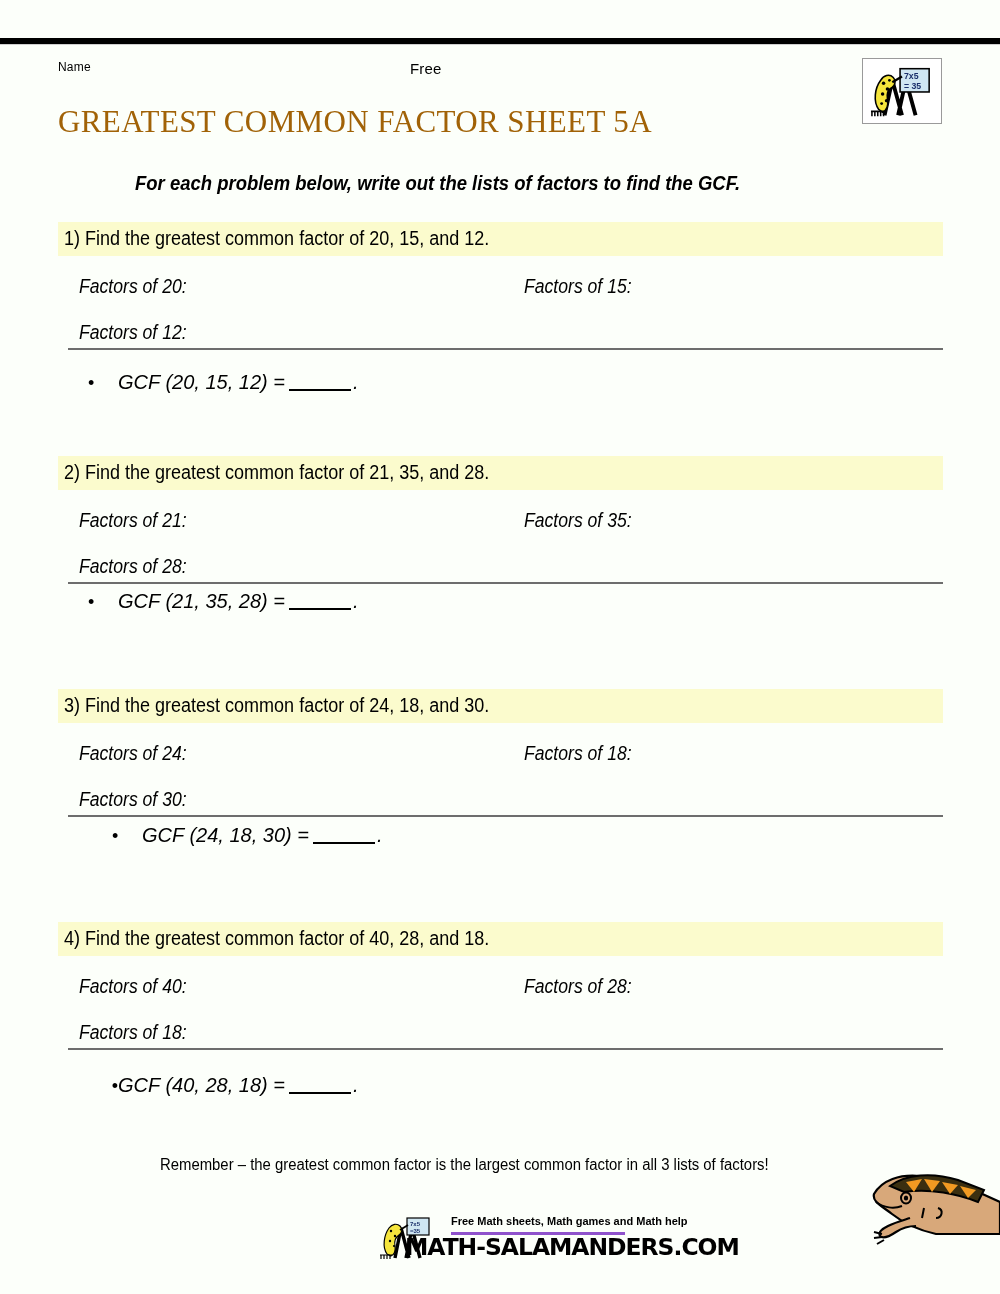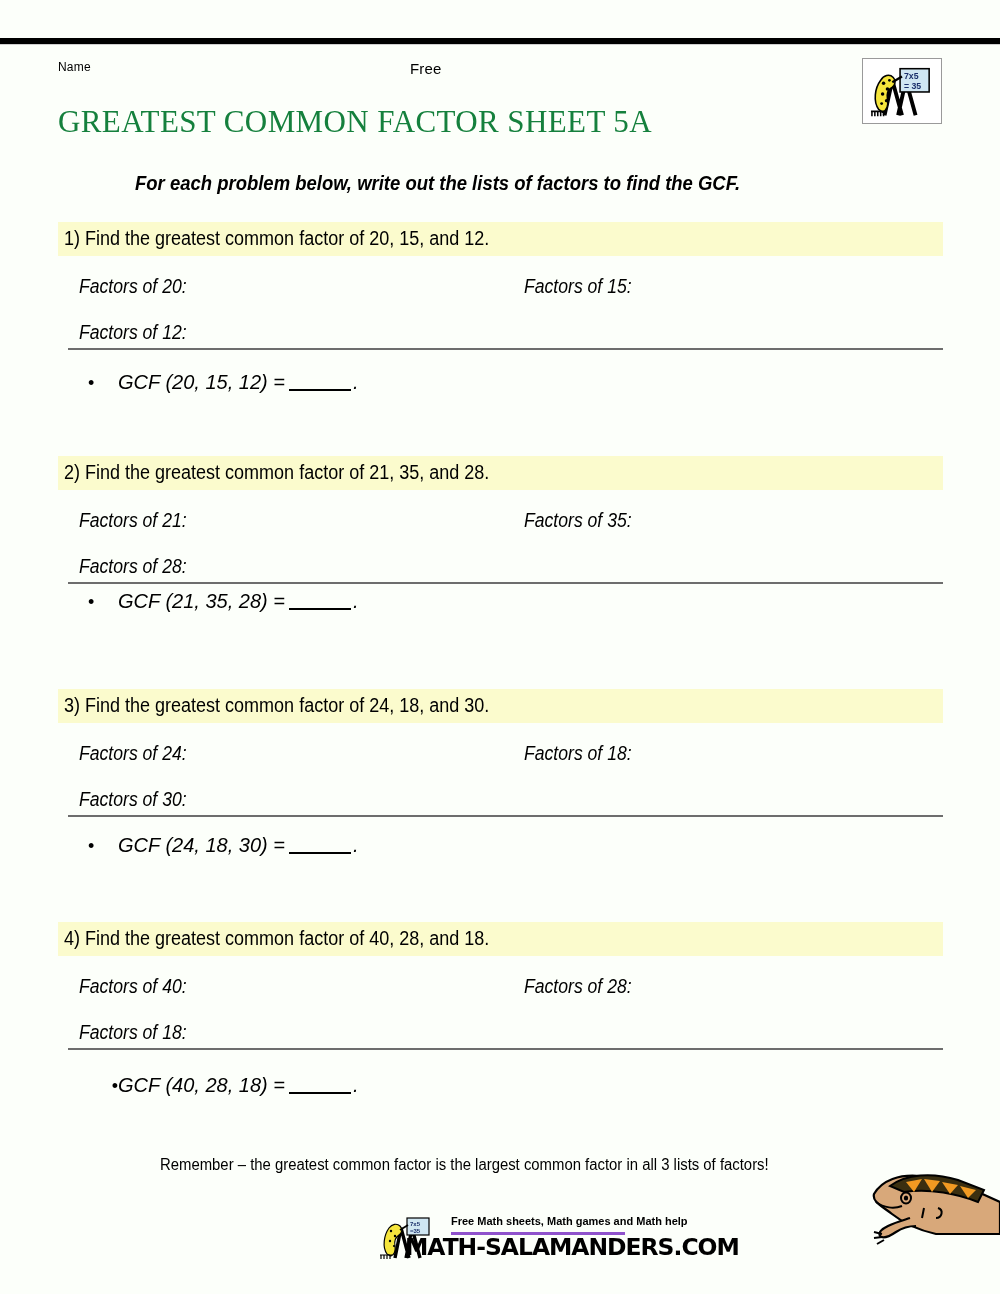--- a/index.html
+++ b/index.html
@@ -57,21 +57,21 @@
   }
   .hdr-logo svg { display: block; }
 
   
   .page-title {
     position: absolute;
     left: 58px;
     top: 104px;
     font-family: "Liberation Serif", serif;
     font-size: 31px;
-    color: #15803d;
+    color: #a16207;
     letter-spacing: .4px;
     white-space: nowrap;
   }
 
   
   .instruction {
     position: absolute;
     left: 135px;
     top: 171px;
     font-size: 21px;
@@ -292,21 +292,21 @@
 <div class="problem" style="top:689px;">
   <div class="q-band"></div>
   <div class="q-text">
     <span>3)</span>
     <span>Find the greatest common factor of 24, 18, and 30.</span>
   </div>
   <div class="fact-a" style="top:53px;">Factors of 24:</div>
   <div class="fact-b" style="top:53px;">Factors of 18:</div>
   <div class="fact-c" style="top:99px;">Factors of 30:</div>
   <div class="rule" style="top:126px;"></div>
-  <div class="gcf-row" style="top:145px;">
+  <div class="gcf-row" style="top:135px;margin-left:24px;">
     <span class="bullet">•</span><span>GCF (24, 18, 30) =</span><span class="blank"></span><span>.</span>
   </div>
 </div>
 
 <div class="problem" style="top:922px;">
   <div class="q-band"></div>
   <div class="q-text">
     <span>4)</span>
     <span>Find the greatest common factor of 40, 28, and 18.</span>
   </div>

